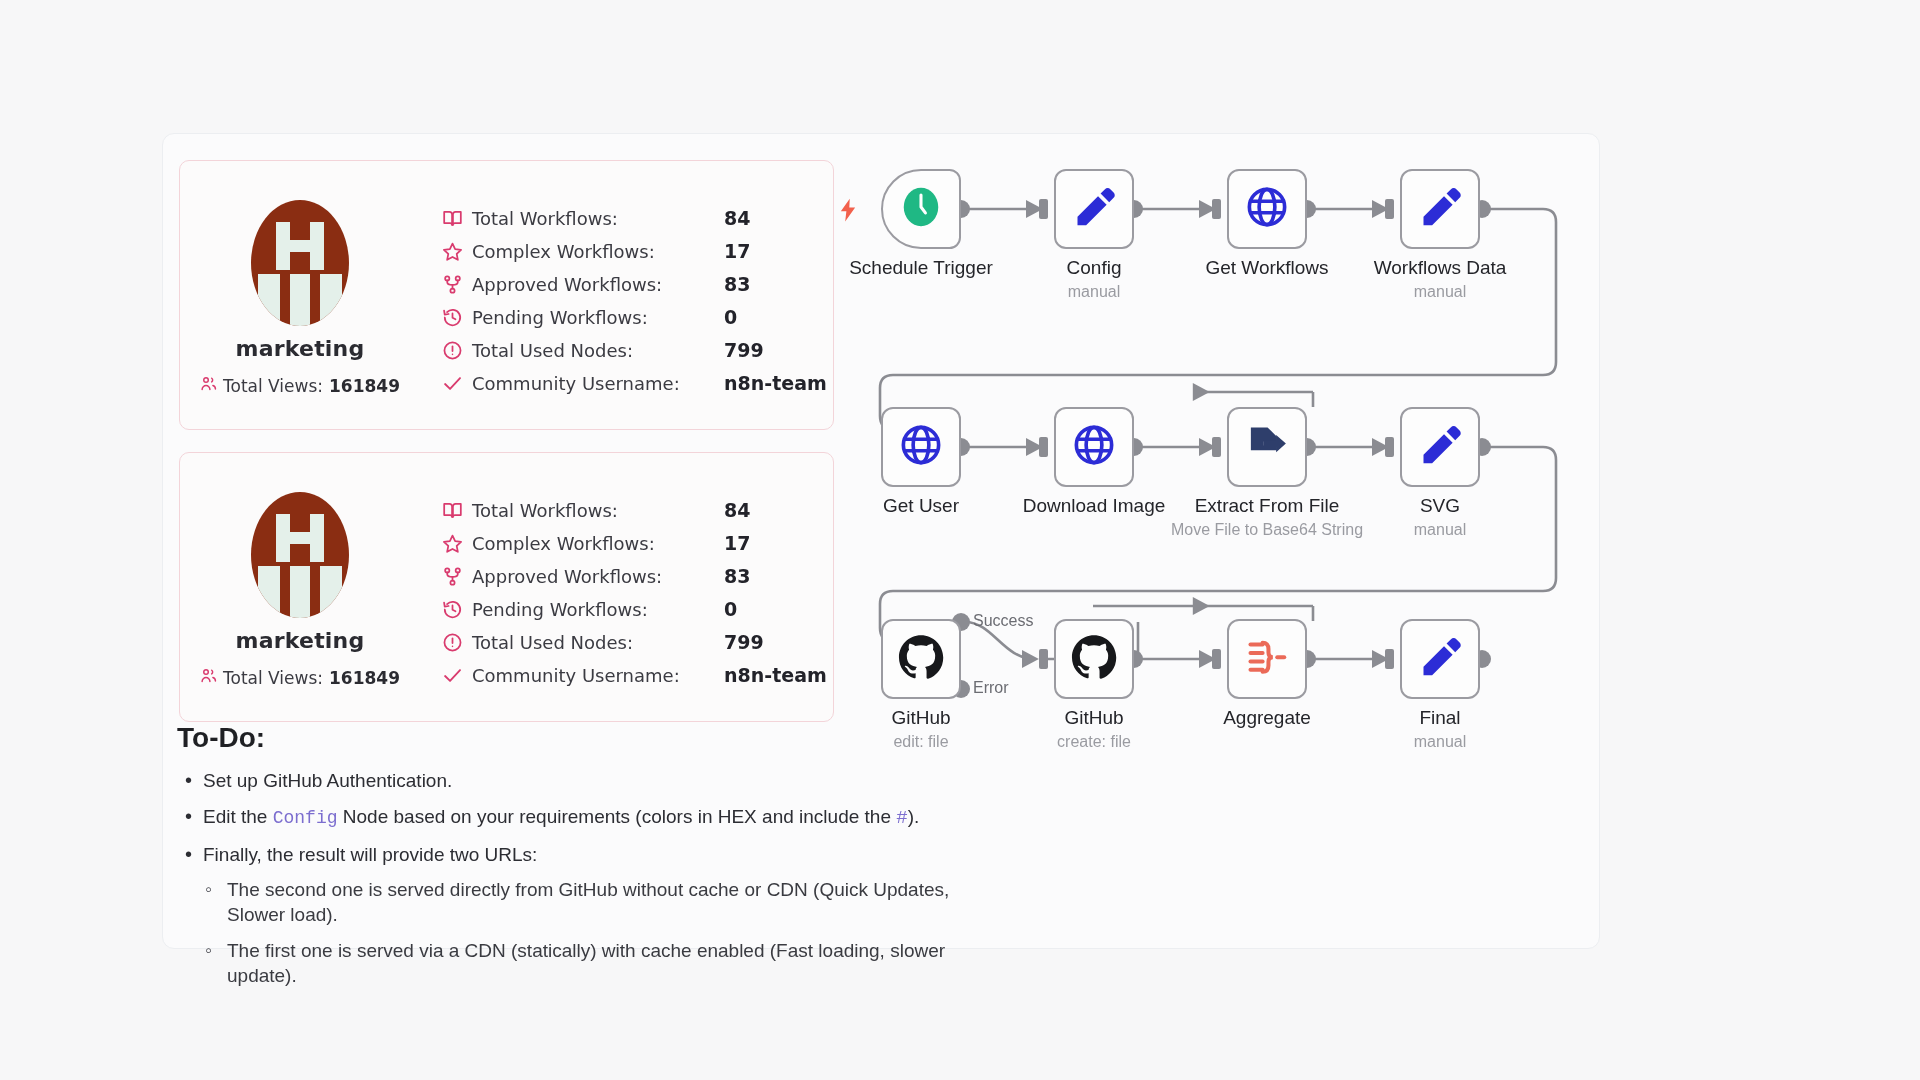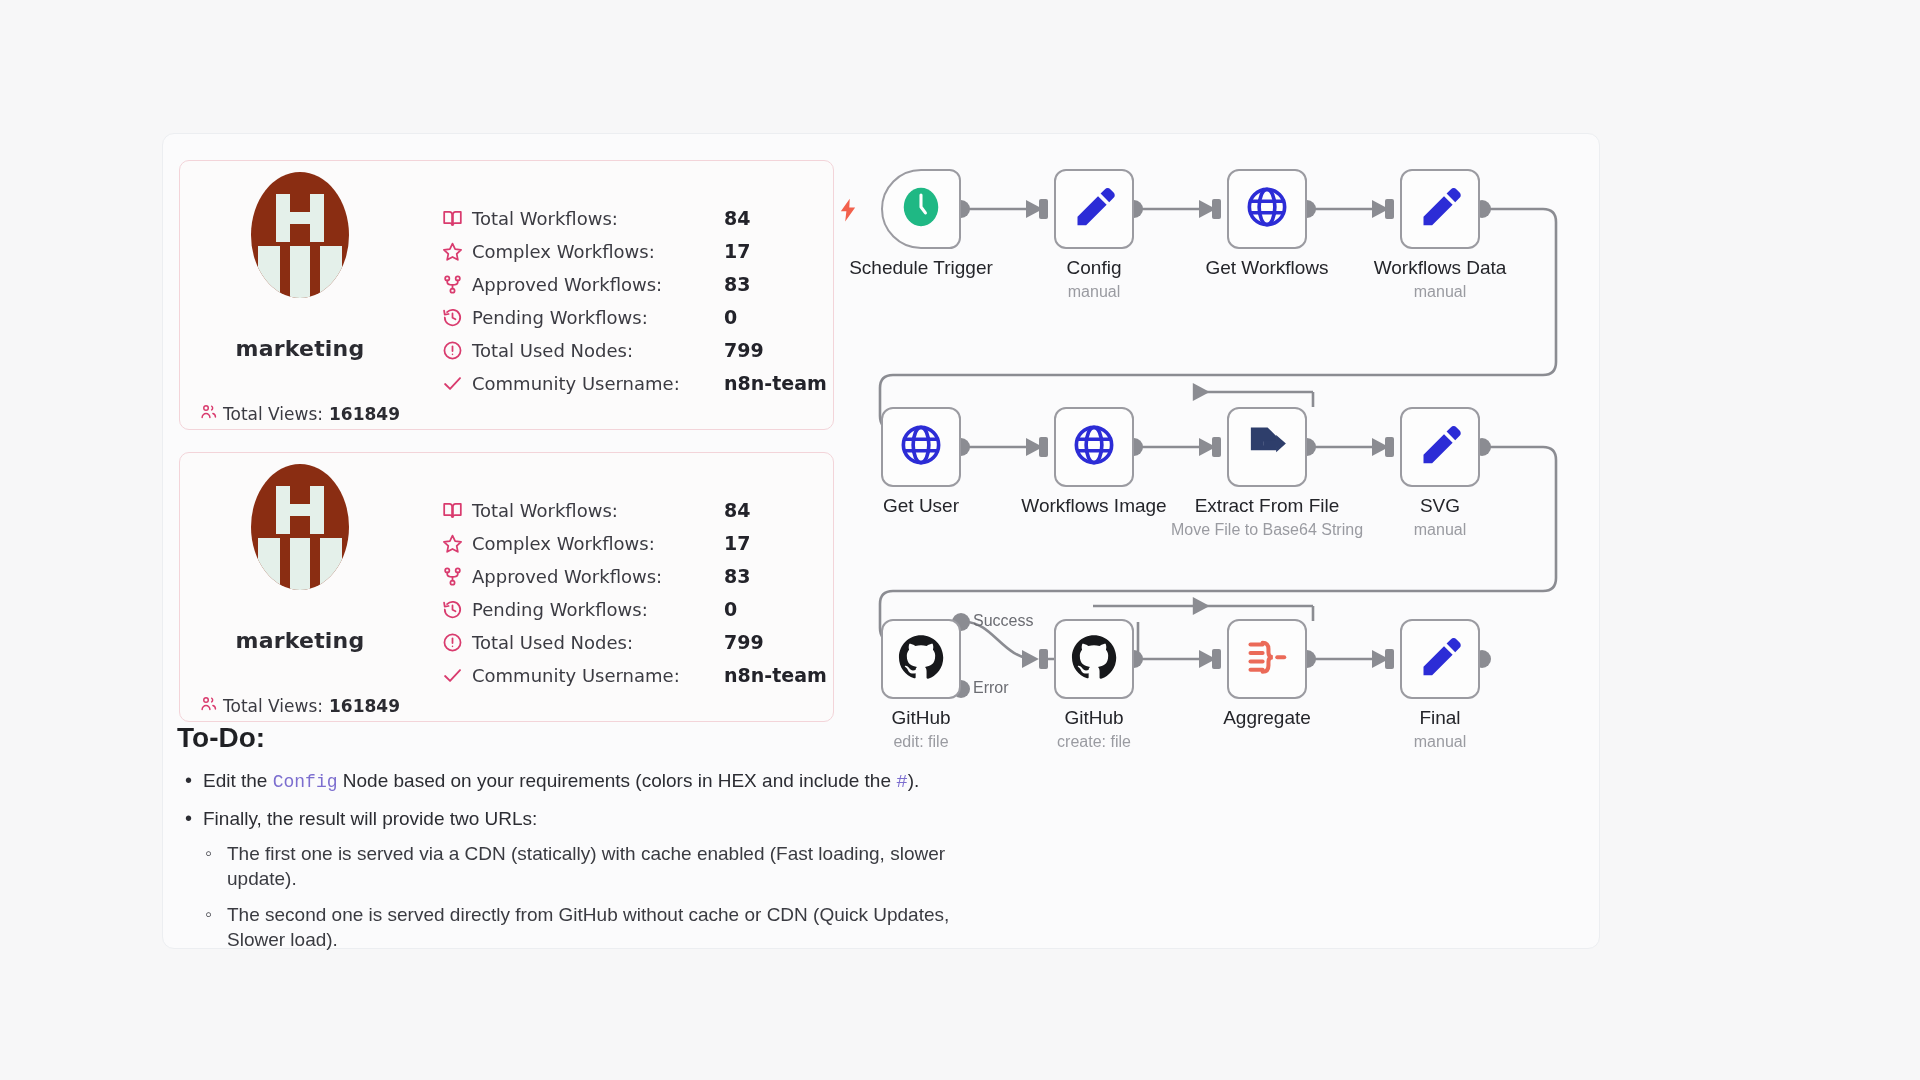--- a/index.html
+++ b/index.html
@@ -33,21 +33,20 @@
     align-items: center;
   }
   .stats-card.one { top: 26px; }
   .stats-card.two { top: 318px; }
 
   .profile {
     width: 240px;
     display: flex; flex-direction: column;
     align-items: center; justify-content: center;
     padding-top: 6px;
-    gap: 28px;
   }
   .avatar {
     width: 98px; height: 126px;
     border-radius: 50%;
     background: #8a2d12;
     position: relative;
     overflow: hidden;
   }
   .avatar .mono-h {
     position: absolute; left: 50%; top: 22px;
@@ -377,30 +376,33 @@
           <span class="stat-label">Community Username:</span>
           <span class="stat-value">n8n-team</span>
         </div>
       </div>
     </div>
 
     <div class="todo">
       <div class="todo-title">To-Do:</div>
       <ul>
         <li>
+          <span>Set up GitHub Authentication.</span>
+        </li>
+        <li>
           <span>Edit the </span><span class="code-inline">Config</span><span> Node based on your requirements (colors in HEX and include the </span><span class="hash">#</span><span>).</span>
         </li>
         <li>
           <span>Finally, the result will provide two URLs:</span>
           <ul>
             <li>
-              <span>The first one is served via a CDN (statically) with cache enabled (Fast loading, slower update).</span>
+              <span>The second one is served directly from GitHub without cache or CDN (Quick Updates, Slower load).</span>
             </li>
             <li>
-              <span>The second one is served directly from GitHub without cache or CDN (Quick Updates, Slower load).</span>
+              <span>The first one is served via a CDN (statically) with cache enabled (Fast loading, slower update).</span>
             </li>
           </ul>
         </li>
       </ul>
     </div>
 
     <div class="flow">
 
       <svg class="wires" viewBox="0 0 740 800">
         <defs>
@@ -546,21 +548,21 @@
         <div class="node">
           <div>
             <svg width="46" height="46" viewBox="0 0 24 24" fill="none" stroke="#2c2cd6" stroke-width="1.9">
               <circle cx="12" cy="12" r="9.2"></circle>
               <ellipse cx="12" cy="12" rx="4.1" ry="9.2"></ellipse>
               <line x1="2.9" y1="9" x2="21.1" y2="9"></line>
               <line x1="2.9" y1="15" x2="21.1" y2="15"></line>
             </svg>
           </div>
         </div>
-        <div class="node-label">Workflows Image</div>
+        <div class="node-label">Download Image</div>
       </div>
 
       <div class="node-wrap" style="left:374px; top:263px;">
         <div class="node">
           <div>
             <svg width="44" height="44" viewBox="0 0 24 24" fill="#2e3e6b">
               <path d="M3.2 2.4 h9.1 l5.1 5.1 v2.6 H9.9 v2.2 H17.4 v2.6 H3.2 z"></path>
               <path d="M9.9 9.4 H17 V6.6 l5.3 4.6 L17 15.9 v-2.8 H9.9 z"></path>
             </svg>
           </div>

